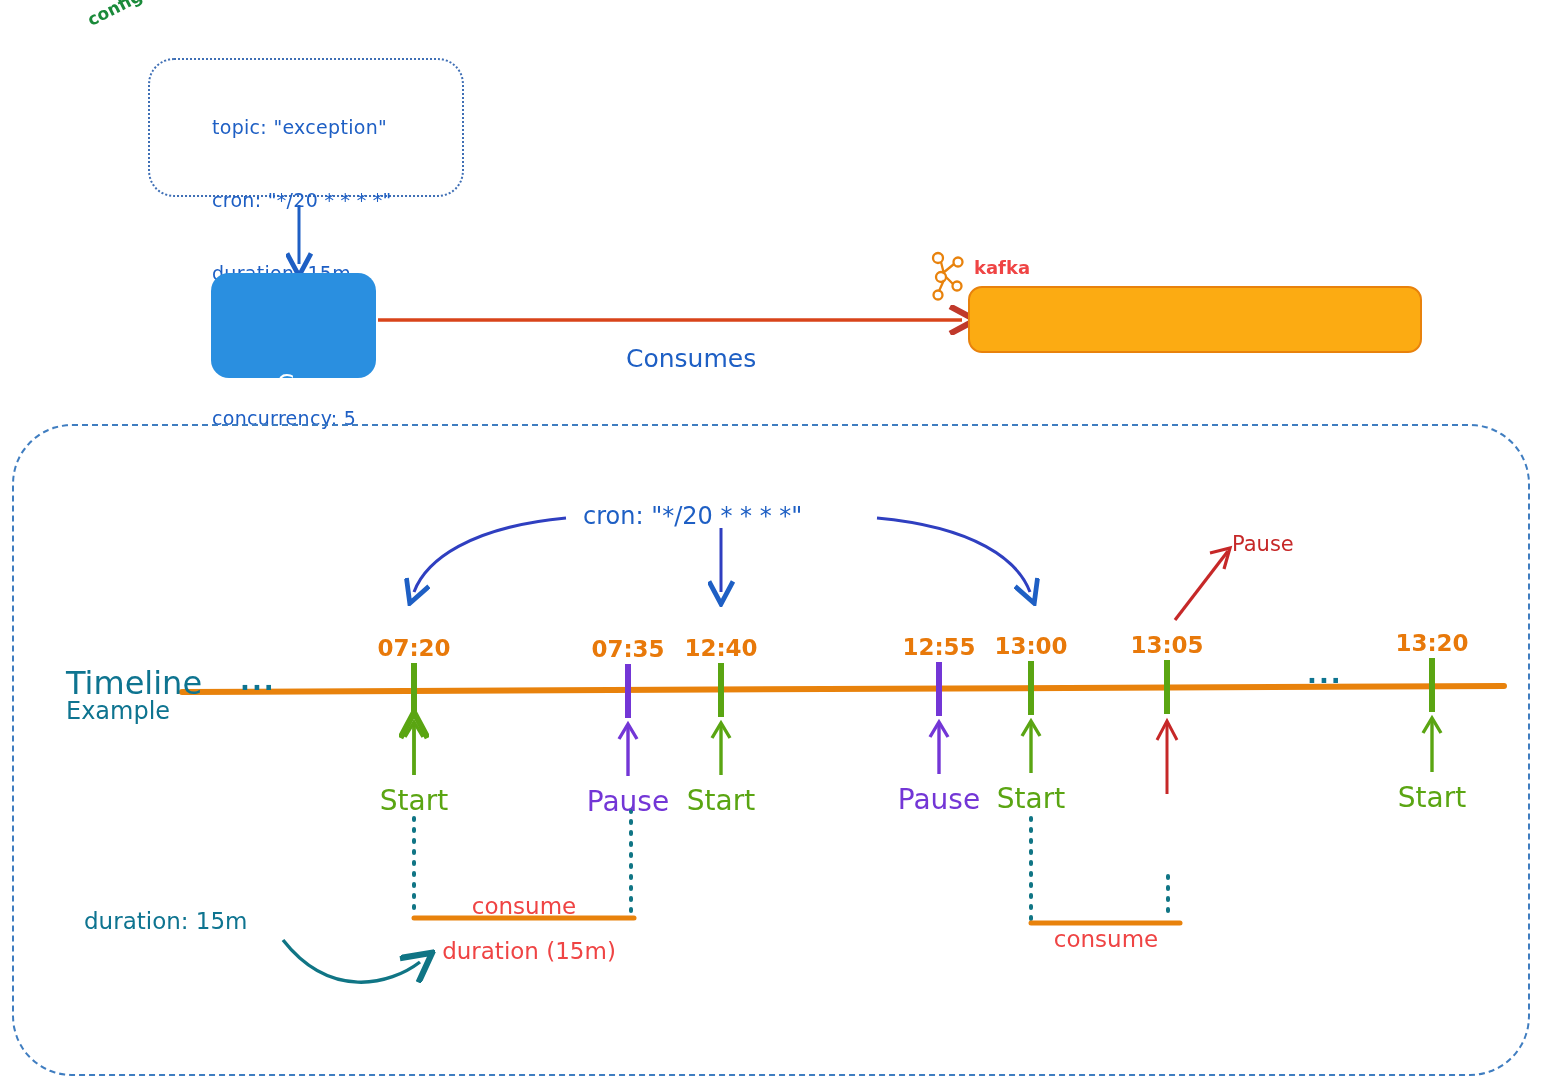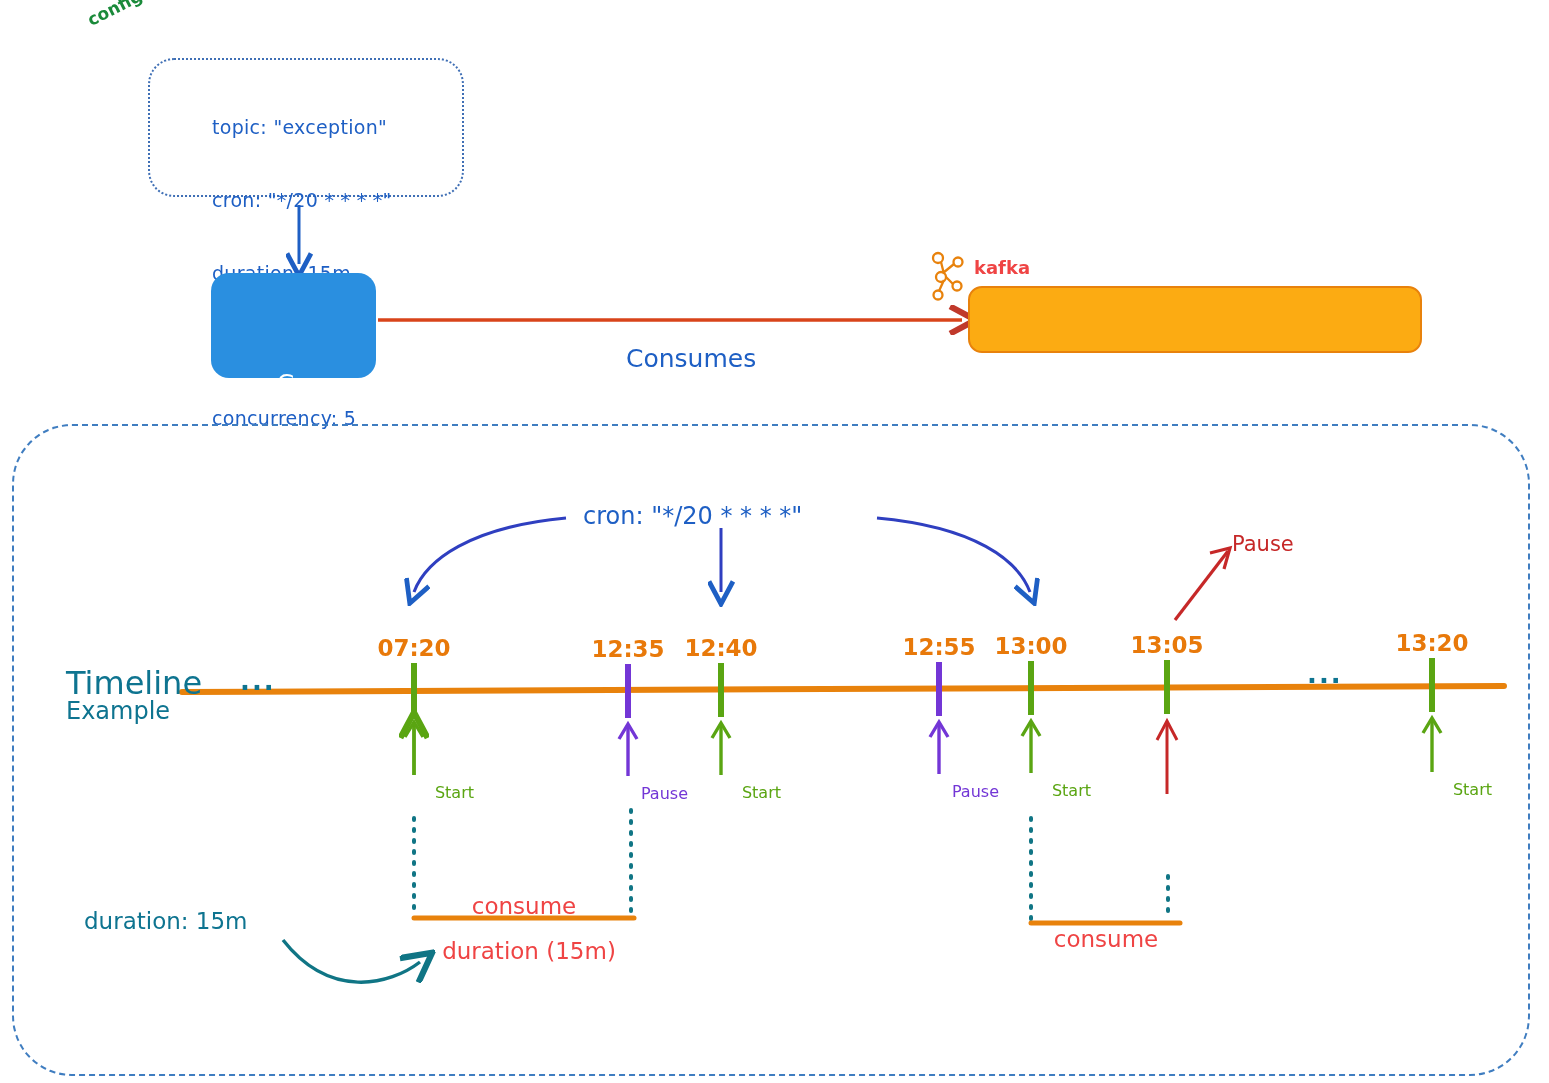--- a/index.html
+++ b/index.html
@@ -38,21 +38,21 @@
   .kafkalabel{position:absolute;left:974px;top:256px;font-size:18px;font-weight:600;}
   .consumes{position:absolute;left:626px;top:343px;font-size:25px;}
 
   .panel{position:absolute;left:12px;top:424px;width:1514px;height:648px;
          border:2.5px dashed #3f7dc0;border-radius:60px;}
 
   .cronlbl{position:absolute;left:583px;top:501px;font-size:24px;}
   .tl-lab1{position:absolute;left:66px;top:663px;font-size:32px;text-align:center;}
   .tl-lab2{position:absolute;left:66px;top:696px;font-size:24px;}
   .tick-time{position:absolute;font-size:23px;font-weight:600;text-align:center;}
-  .ev-lab{position:absolute;font-size:16px;text-align:right;}
+  .ev-lab{position:absolute;font-size:28px;text-align:center;}
   .ellip{position:absolute;font-size:26px;font-weight:700;letter-spacing:2px;}
 
   .duration-cfg{position:absolute;left:84px;top:907px;font-size:23px;}
   .consume-lbl{position:absolute;font-size:23px;text-align:center;}
   .dur-lbl{position:absolute;font-size:23px;text-align:center;}
   .pause-red{position:absolute;left:1232px;top:531px;font-size:21px;}
   .note-red{position:absolute;left:1110px;top:806px;font-size:19px;text-align:center;
             width:210px;line-height:1.42;}
 </style>
 </head>
@@ -173,21 +173,21 @@
 
   <div class="txt cronlbl c-blue">cron: "*/20 * * * *"</div>
 
   <div class="txt tl-lab1 c-teal">Timeline</div>
   <div class="txt tl-lab2 c-teal">Example</div>
 
   <div class="txt ellip c-teal" style="left:240px;top:665px;">...</div>
   <div class="txt ellip c-teal" style="left:1307px;top:658px;">...</div>
 
   <div class="txt tick-time c-dkorange" style="left:354px;top:634px;width:120px;">07:20</div>
-  <div class="txt tick-time c-dkorange" style="left:568px;top:635px;width:120px;">12:35</div>
+  <div class="txt tick-time c-dkorange" style="left:568px;top:635px;width:120px;">07:35</div>
   <div class="txt tick-time c-dkorange" style="left:661px;top:634px;width:120px;">12:40</div>
   <div class="txt tick-time c-dkorange" style="left:879px;top:633px;width:120px;">12:55</div>
   <div class="txt tick-time c-dkorange" style="left:971px;top:632px;width:120px;">13:00</div>
   <div class="txt tick-time c-dkorange" style="left:1107px;top:631px;width:120px;">13:05</div>
   <div class="txt tick-time c-dkorange" style="left:1372px;top:629px;width:120px;">13:20</div>
 
   <div class="txt ev-lab c-olive" style="left:354px;top:783px;width:120px;">Start</div>
   <div class="txt ev-lab c-purple" style="left:568px;top:784px;width:120px;">Pause</div>
   <div class="txt ev-lab c-olive" style="left:661px;top:783px;width:120px;">Start</div>
   <div class="txt ev-lab c-purple" style="left:879px;top:782px;width:120px;">Pause</div>

